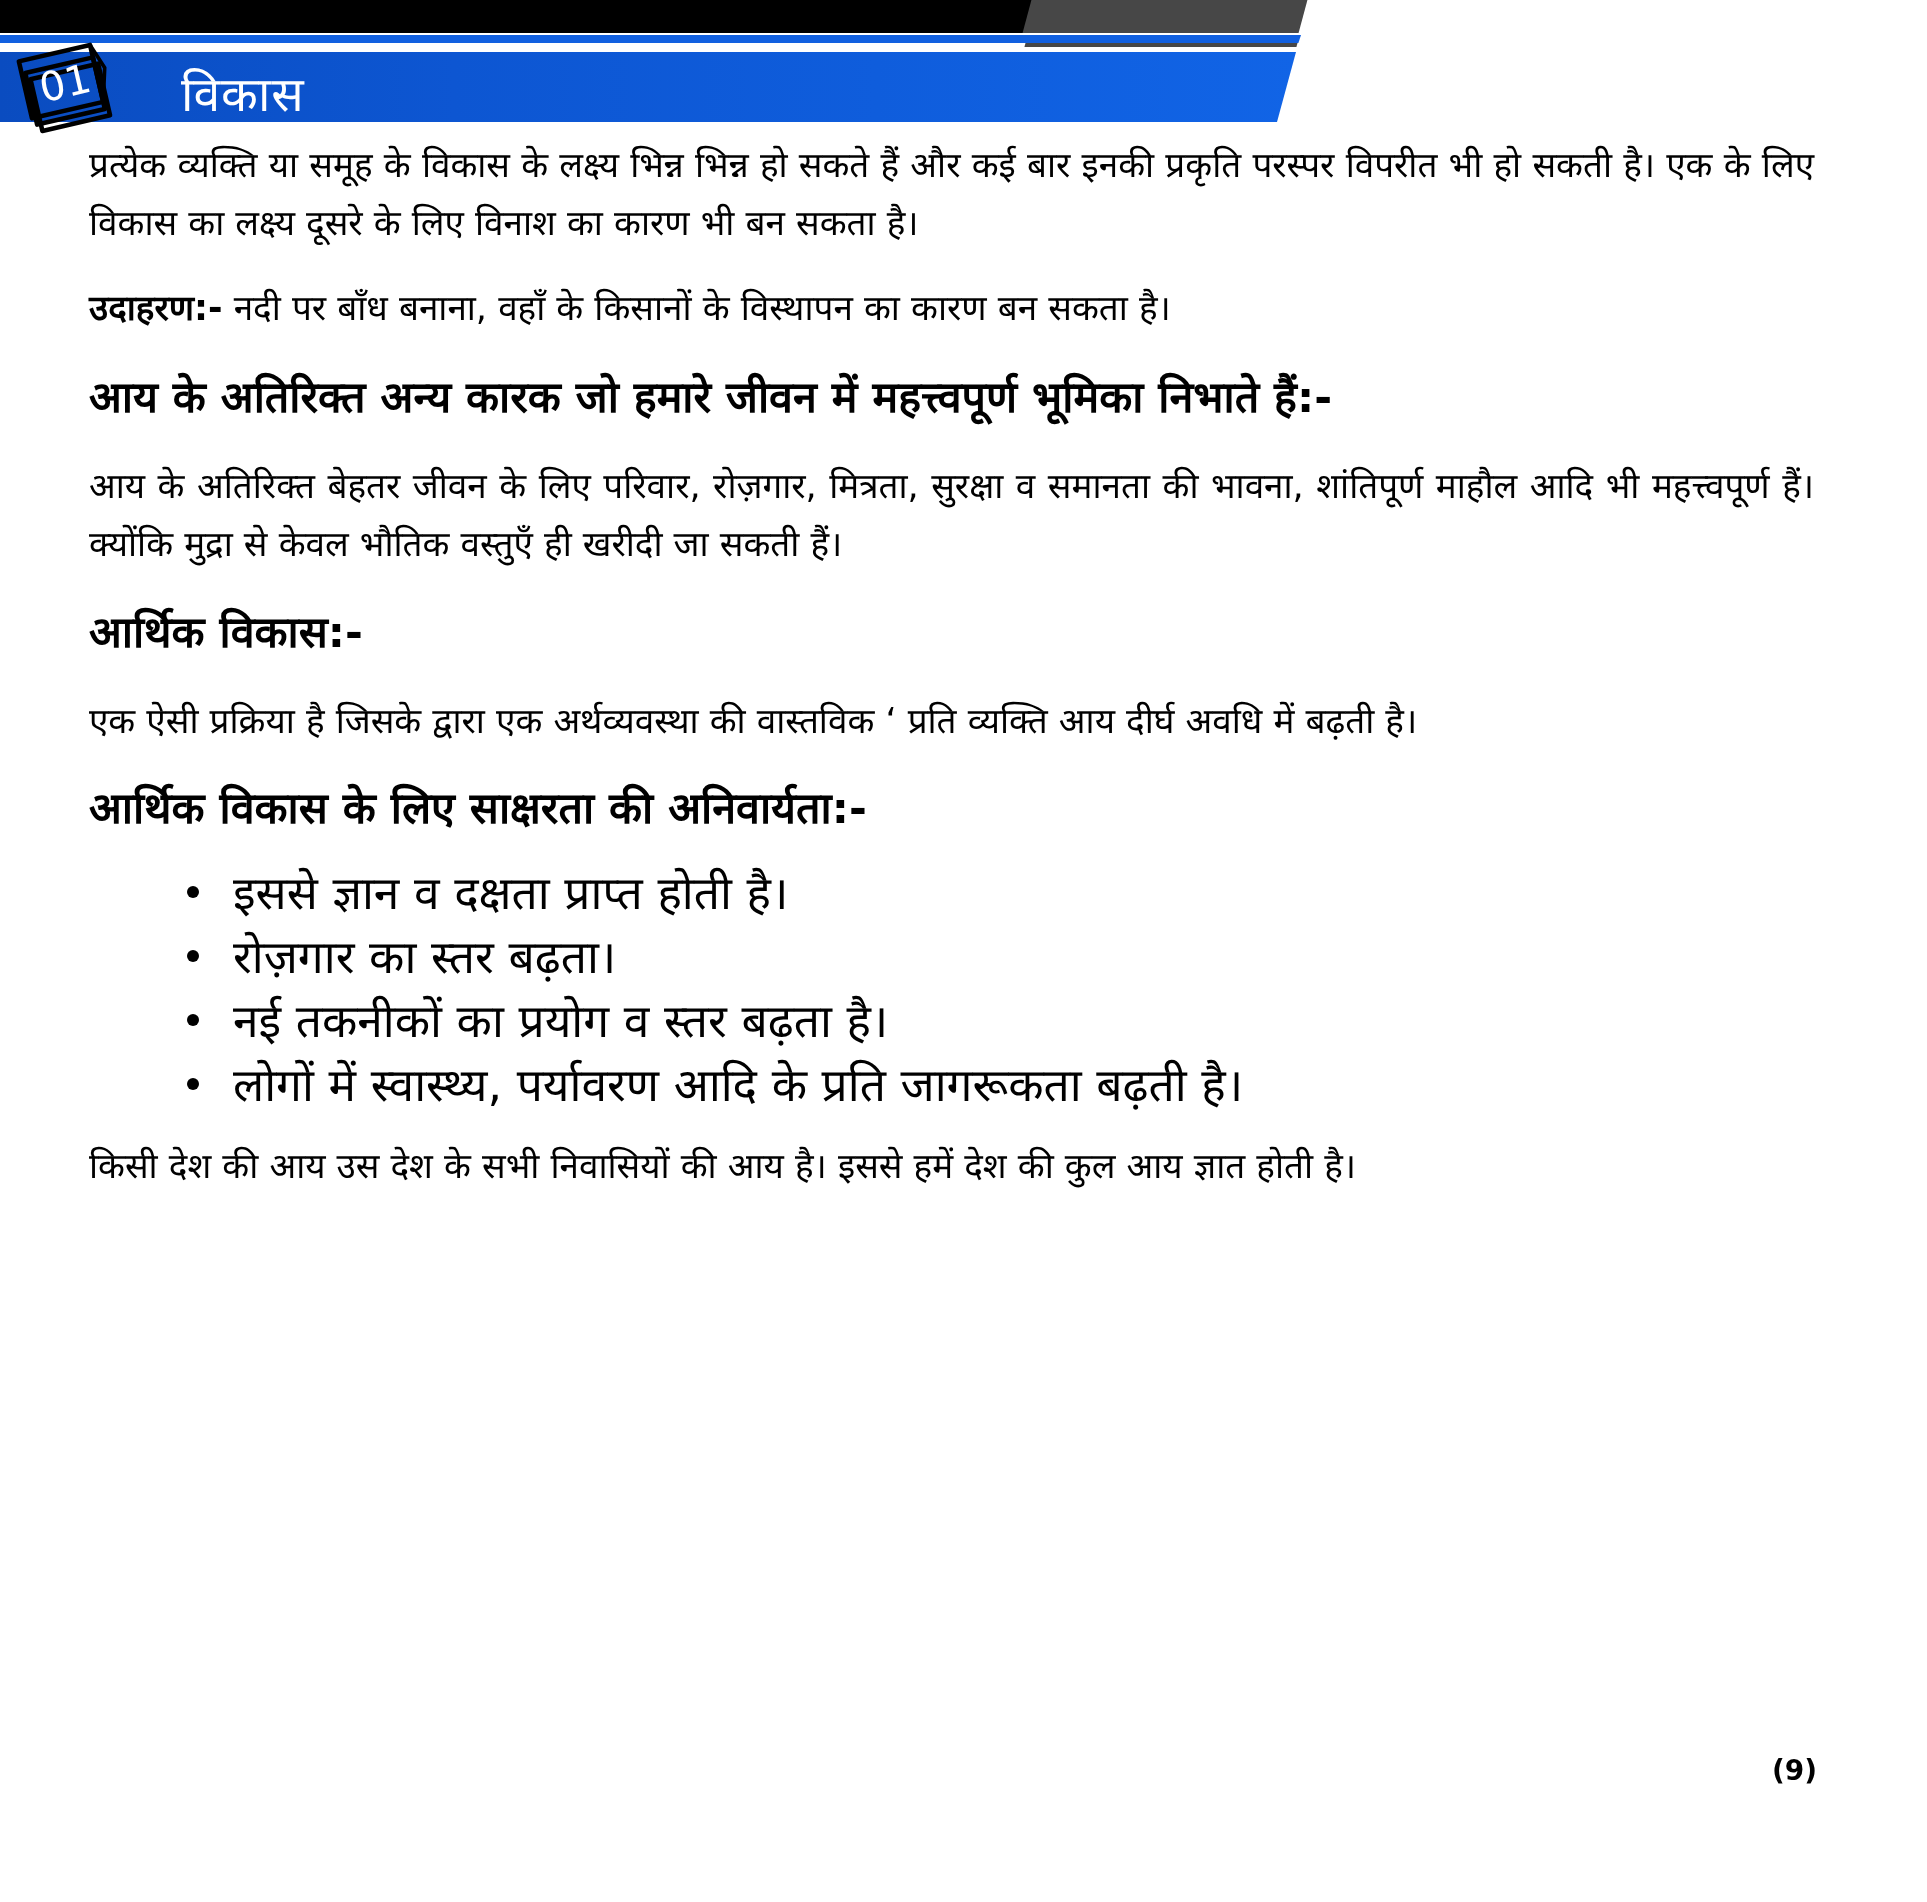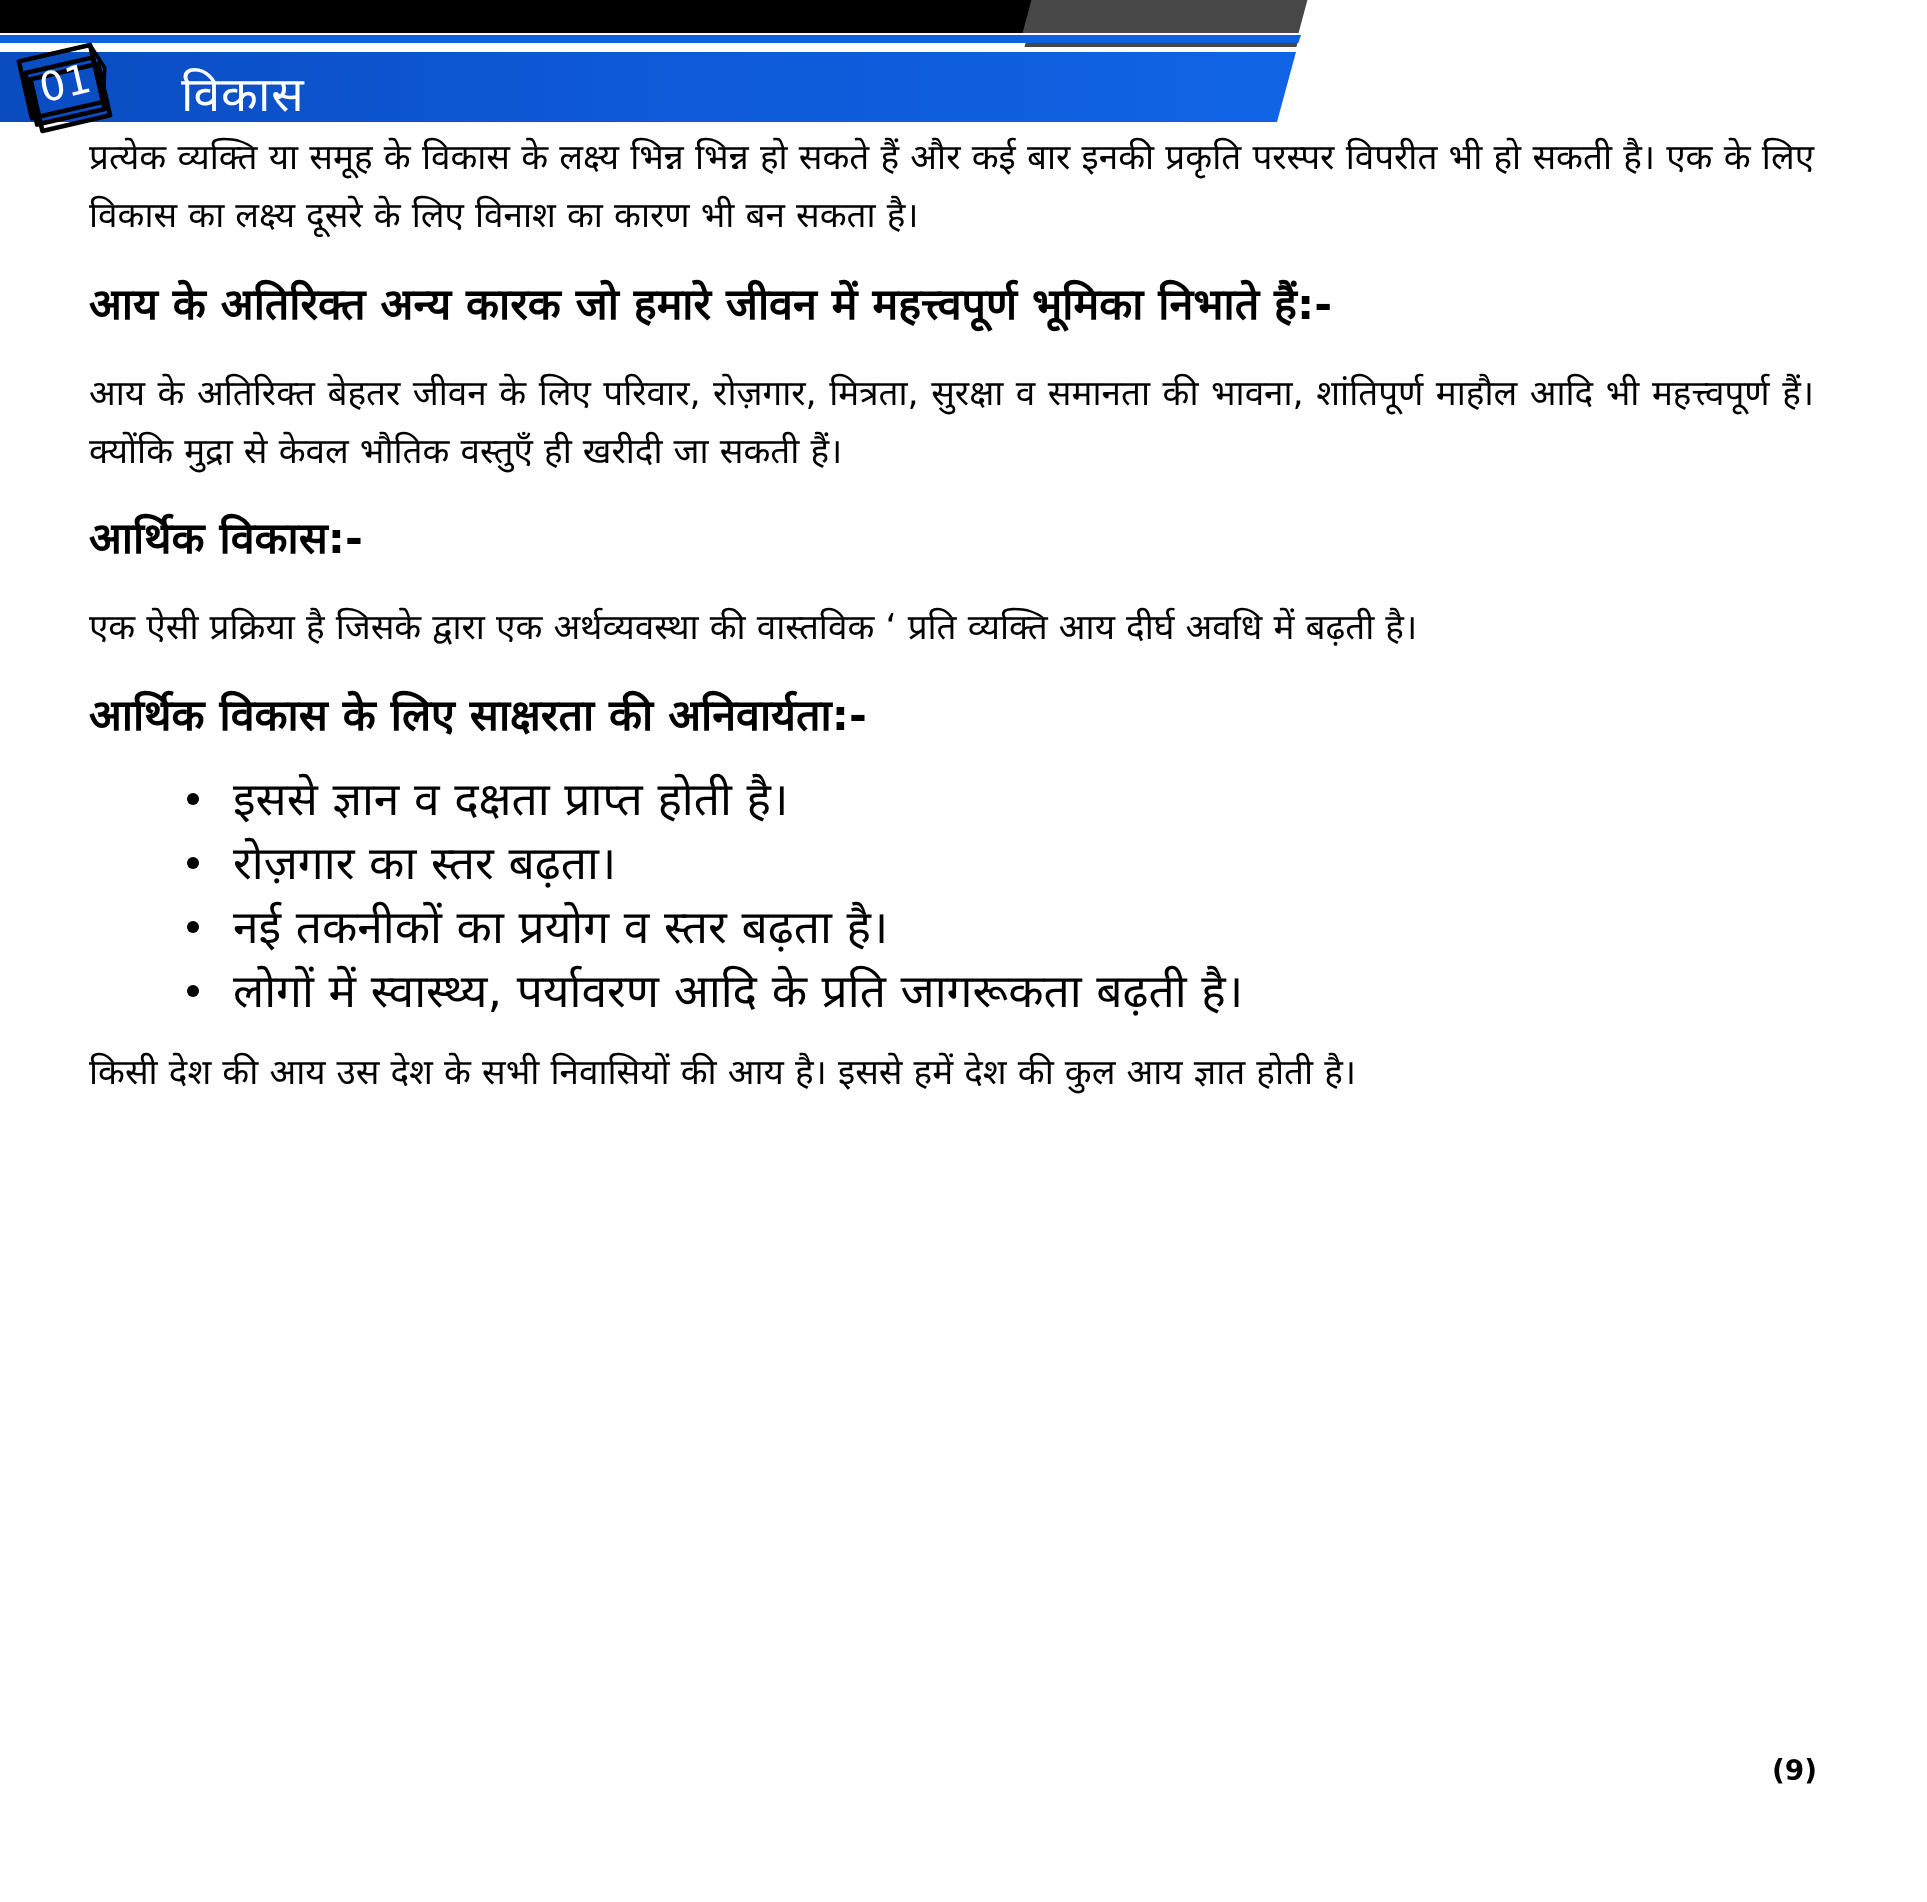--- a/index.html
+++ b/index.html
@@ -13,21 +13,21 @@
   .bar-gray{position:absolute;top:0;left:1027px;width:276px;height:33px;background:#474747;transform:skewX(-15deg);}
   .stripe-blue{position:absolute;top:35px;left:0;width:1301px;height:8.2px;background:#1160e0;
     clip-path:polygon(0 0,100% 0,calc(100% - 2.7px) 100%,0 100%);}
   .stripe-dark{position:absolute;top:43px;left:1025px;width:272px;height:3.7px;background:#474747;transform:skewX(-15deg);}
   .banner{position:absolute;top:52px;left:0;width:1297px;height:70px;
     background:linear-gradient(90deg,#0a4cc0 0%,#0d56d2 35%,#1164e6 100%);
     clip-path:polygon(0 0,1296px 0,1277px 100%,0 100%);}
   .chapter-icon{position:absolute;left:12.8px;top:40px;width:110px;height:95px;}
   .banner-title{position:absolute;left:181px;top:60px;color:#fff;font-size:48px;font-weight:normal;letter-spacing:0.9px;}
   
-  .content{position:absolute;top:108px;left:0;width:1927px;padding:0;}
+  .content{position:absolute;top:116px;left:0;width:1927px;padding:0;}
   .para{margin:20px 113px 0 89px;font-size:35px;line-height:58px;text-align:justify;}
   .para-example{margin-top:27.4px;text-align:left;}
   .bold{font-weight:bold;}
   h2.sec{margin:18.3px 113px 0 89px;font-size:43px;line-height:80px;font-weight:bold;}
   h2.h1x{margin-top:20px;}
   ul.blist{margin:12.8px 113px 0 187px;padding:0;list-style:none;}
   ul.blist li{position:relative;padding-left:46px;font-size:46px;line-height:64px;}
   ul.blist li::before{content:"";position:absolute;left:0;top:25.6px;width:12px;height:12px;border-radius:50%;background:#000;}
   
   .pagenum{position:absolute;top:1754px;right:110px;font-size:28px;font-weight:bold;}
@@ -52,20 +52,21 @@
     <text x="30" y="62" transform="rotate(-13 60 52)" font-size="44" fill="#ffffff" font-family="DejaVu Sans, sans-serif">01</text>
   </svg>
 
   <div class="banner-title">विकास</div>
 </div>
 
 <div class="content">
 
   <p class="para">प्रत्येक व्यक्ति या समूह के विकास के लक्ष्य भिन्न भिन्न हो सकते हैं और कई बार इनकी प्रकृति परस्पर विपरीत भी हो सकती है। एक के लिए विकास का लक्ष्य दूसरे के लिए विनाश का कारण भी बन सकता है।</p>
 
+  <p class="para para-example"><span class="bold">उदाहरण:-</span><span> नदी पर बाँध बनाना, वहाँ के किसानों के विस्थापन का कारण बन सकता है।</span></p>
 
   <h2 class="sec h1x">आय के अतिरिक्त अन्य कारक जो हमारे जीवन में महत्त्वपूर्ण भूमिका निभाते हैं:-</h2>
 
   <p class="para">आय के अतिरिक्त बेहतर जीवन के लिए परिवार, रोज़गार, मित्रता, सुरक्षा व समानता की भावना, शांतिपूर्ण माहौल आदि भी महत्त्वपूर्ण हैं। क्योंकि मुद्रा से केवल भौतिक वस्तुएँ ही खरीदी जा सकती हैं।</p>
 
   <h2 class="sec">आर्थिक विकास:-</h2>
 
   <p class="para">एक ऐसी प्रक्रिया है जिसके द्वारा एक अर्थव्यवस्था की वास्तविक ‘ प्रति व्यक्ति आय दीर्घ अवधि में बढ़ती है।</p>
 
   <h2 class="sec">आर्थिक विकास के लिए साक्षरता की अनिवार्यता:-</h2>

